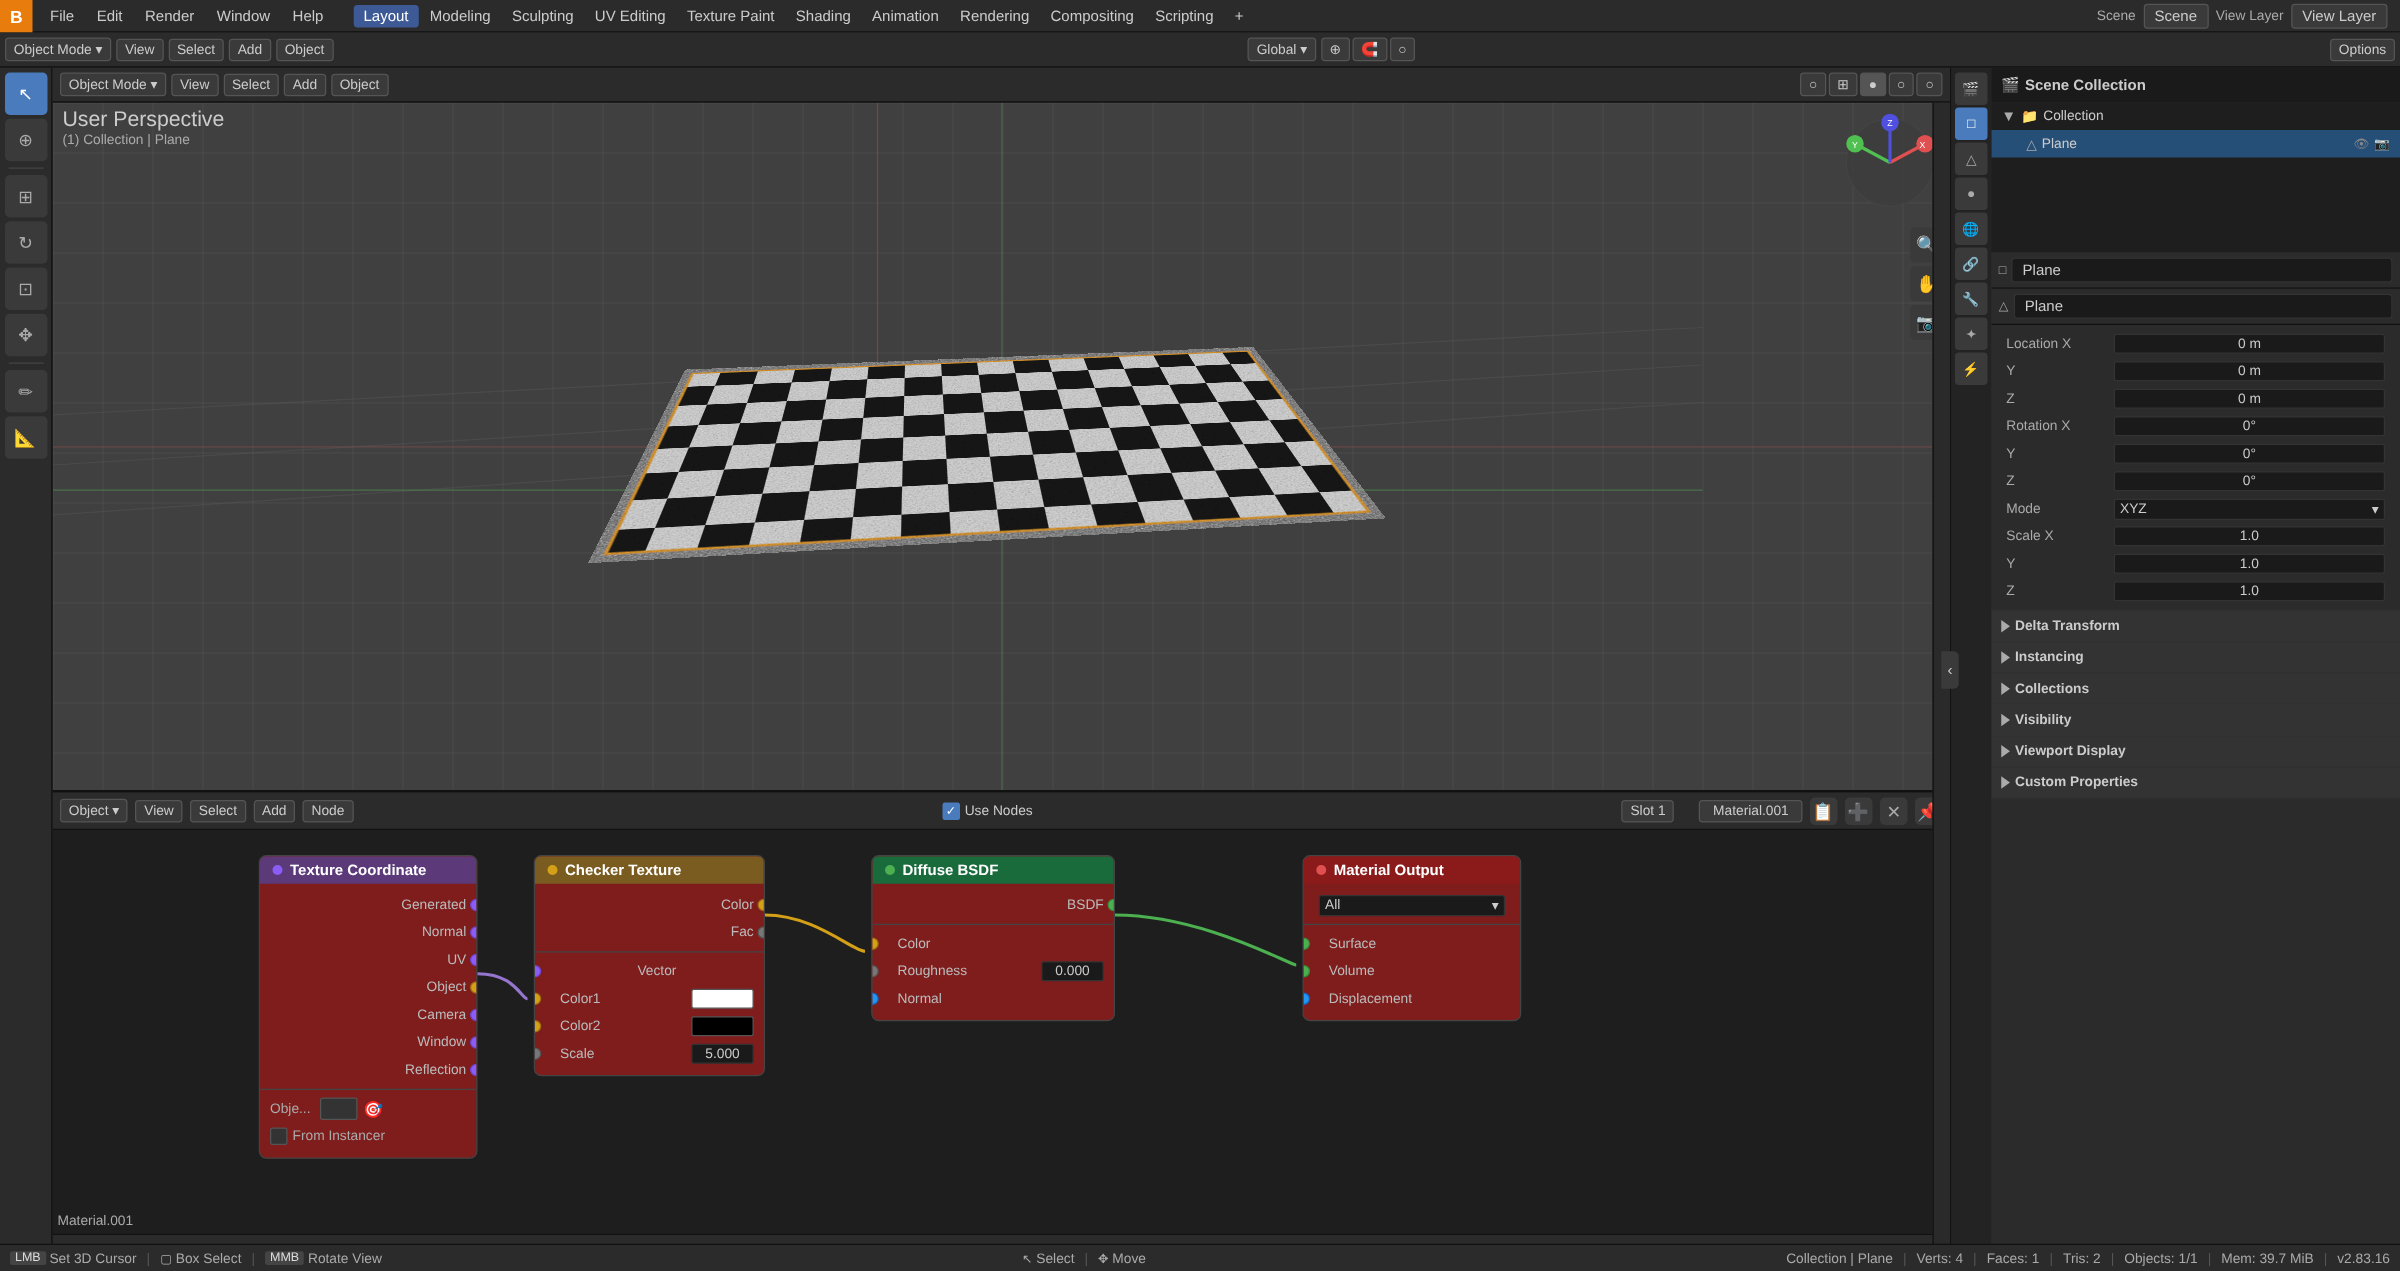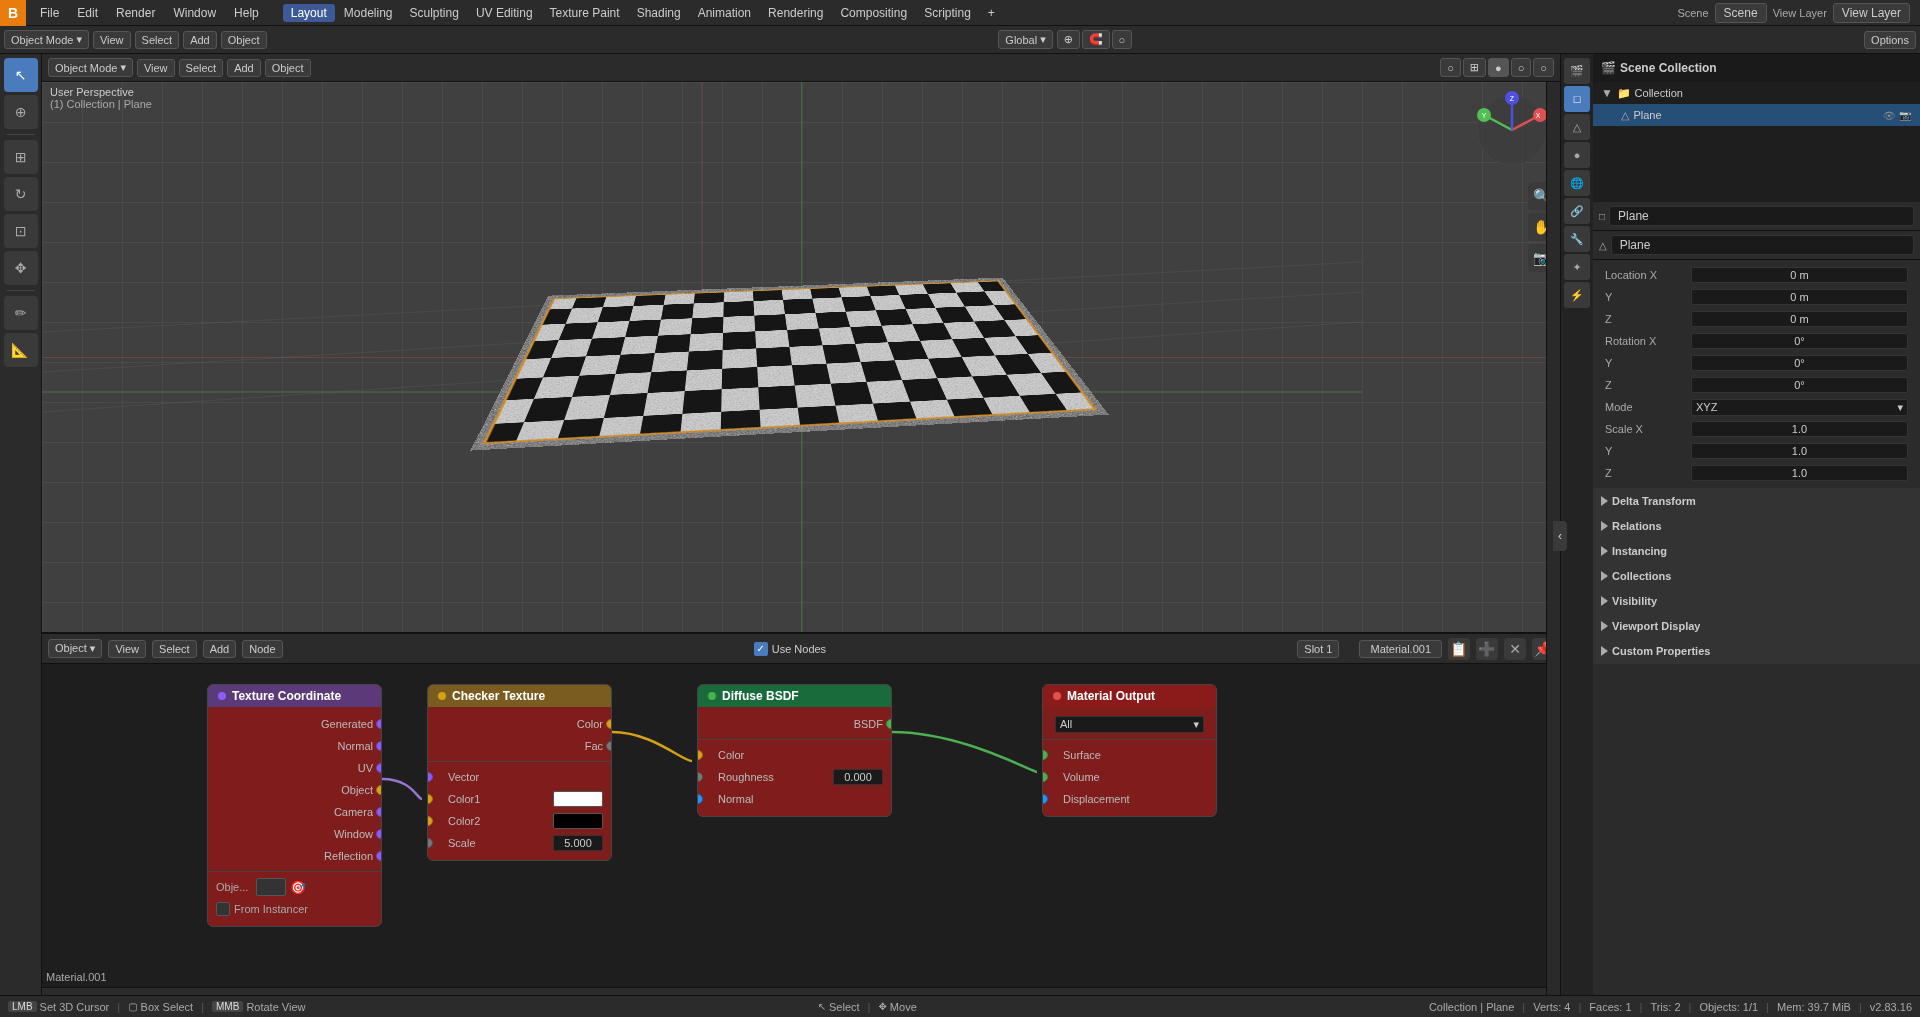--- a/index.html
+++ b/index.html
@@ -172,21 +172,21 @@
 
     
     .viewport-header {
       position: absolute;
       top: 4px;
       left: 8px;
       color: #ccc;
       font-size: 11px;
       z-index: 5;
     }
-    .viewport-header .persp { font-size: 11px; }
+    .viewport-header .persp { font-size: 17px; }
     .viewport-header .collection { font-size: 11px; color: #aaa; }
 
     
     .viewport-nav {
       position: absolute;
       top: 8px;
       right: 8px;
       width: 80px;
       height: 80px;
       z-index: 5;
@@ -860,21 +860,21 @@
             <div class="node-socket socket-yellow" style="position:absolute;right:-5px;"></div>
           </div>
           <div class="node-row">
             <span class="node-row-label">Fac</span>
             <div class="node-socket socket-gray" style="position:absolute;right:-5px;"></div>
           </div>
           <div style="border-top:1px solid #444;margin:4px 0;"></div>
 
           <div class="node-row">
             <div class="node-socket socket-purple" style="position:absolute;left:-5px;"></div>
-            <span class="node-row-label left" style="margin-left:12px;">Vector</span>
+            <span class="node-row-label left" style="margin-left:12px;text-align:center;">Vector</span>
           </div>
           <div class="node-row">
             <div class="node-socket socket-yellow" style="position:absolute;left:-5px;"></div>
             <span class="node-row-label left" style="margin-left:12px;">Color1</span>
             <div class="node-color-preview" style="background:white;"></div>
           </div>
           <div class="node-row">
             <div class="node-socket socket-yellow" style="position:absolute;left:-5px;"></div>
             <span class="node-row-label left" style="margin-left:12px;">Color2</span>
             <div class="node-color-preview" style="background:black;"></div>
@@ -1060,26 +1060,20 @@
             </div>
           </div>
 
           <div class="prop-section">
             <div class="prop-section-header">
               <span class="triangle-right"></span>
               <span>Delta Transform</span>
             </div>
           </div>
 
-          <div class="prop-section">
-            <div class="prop-section-header">
-              <span class="triangle-right"></span>
-              <span>Relations</span>
-            </div>
-          </div>
 
           <div class="prop-section">
             <div class="prop-section-header">
               <span class="triangle-right"></span>
               <span>Instancing</span>
             </div>
           </div>
 
           <div class="prop-section">
             <div class="prop-section-header">

